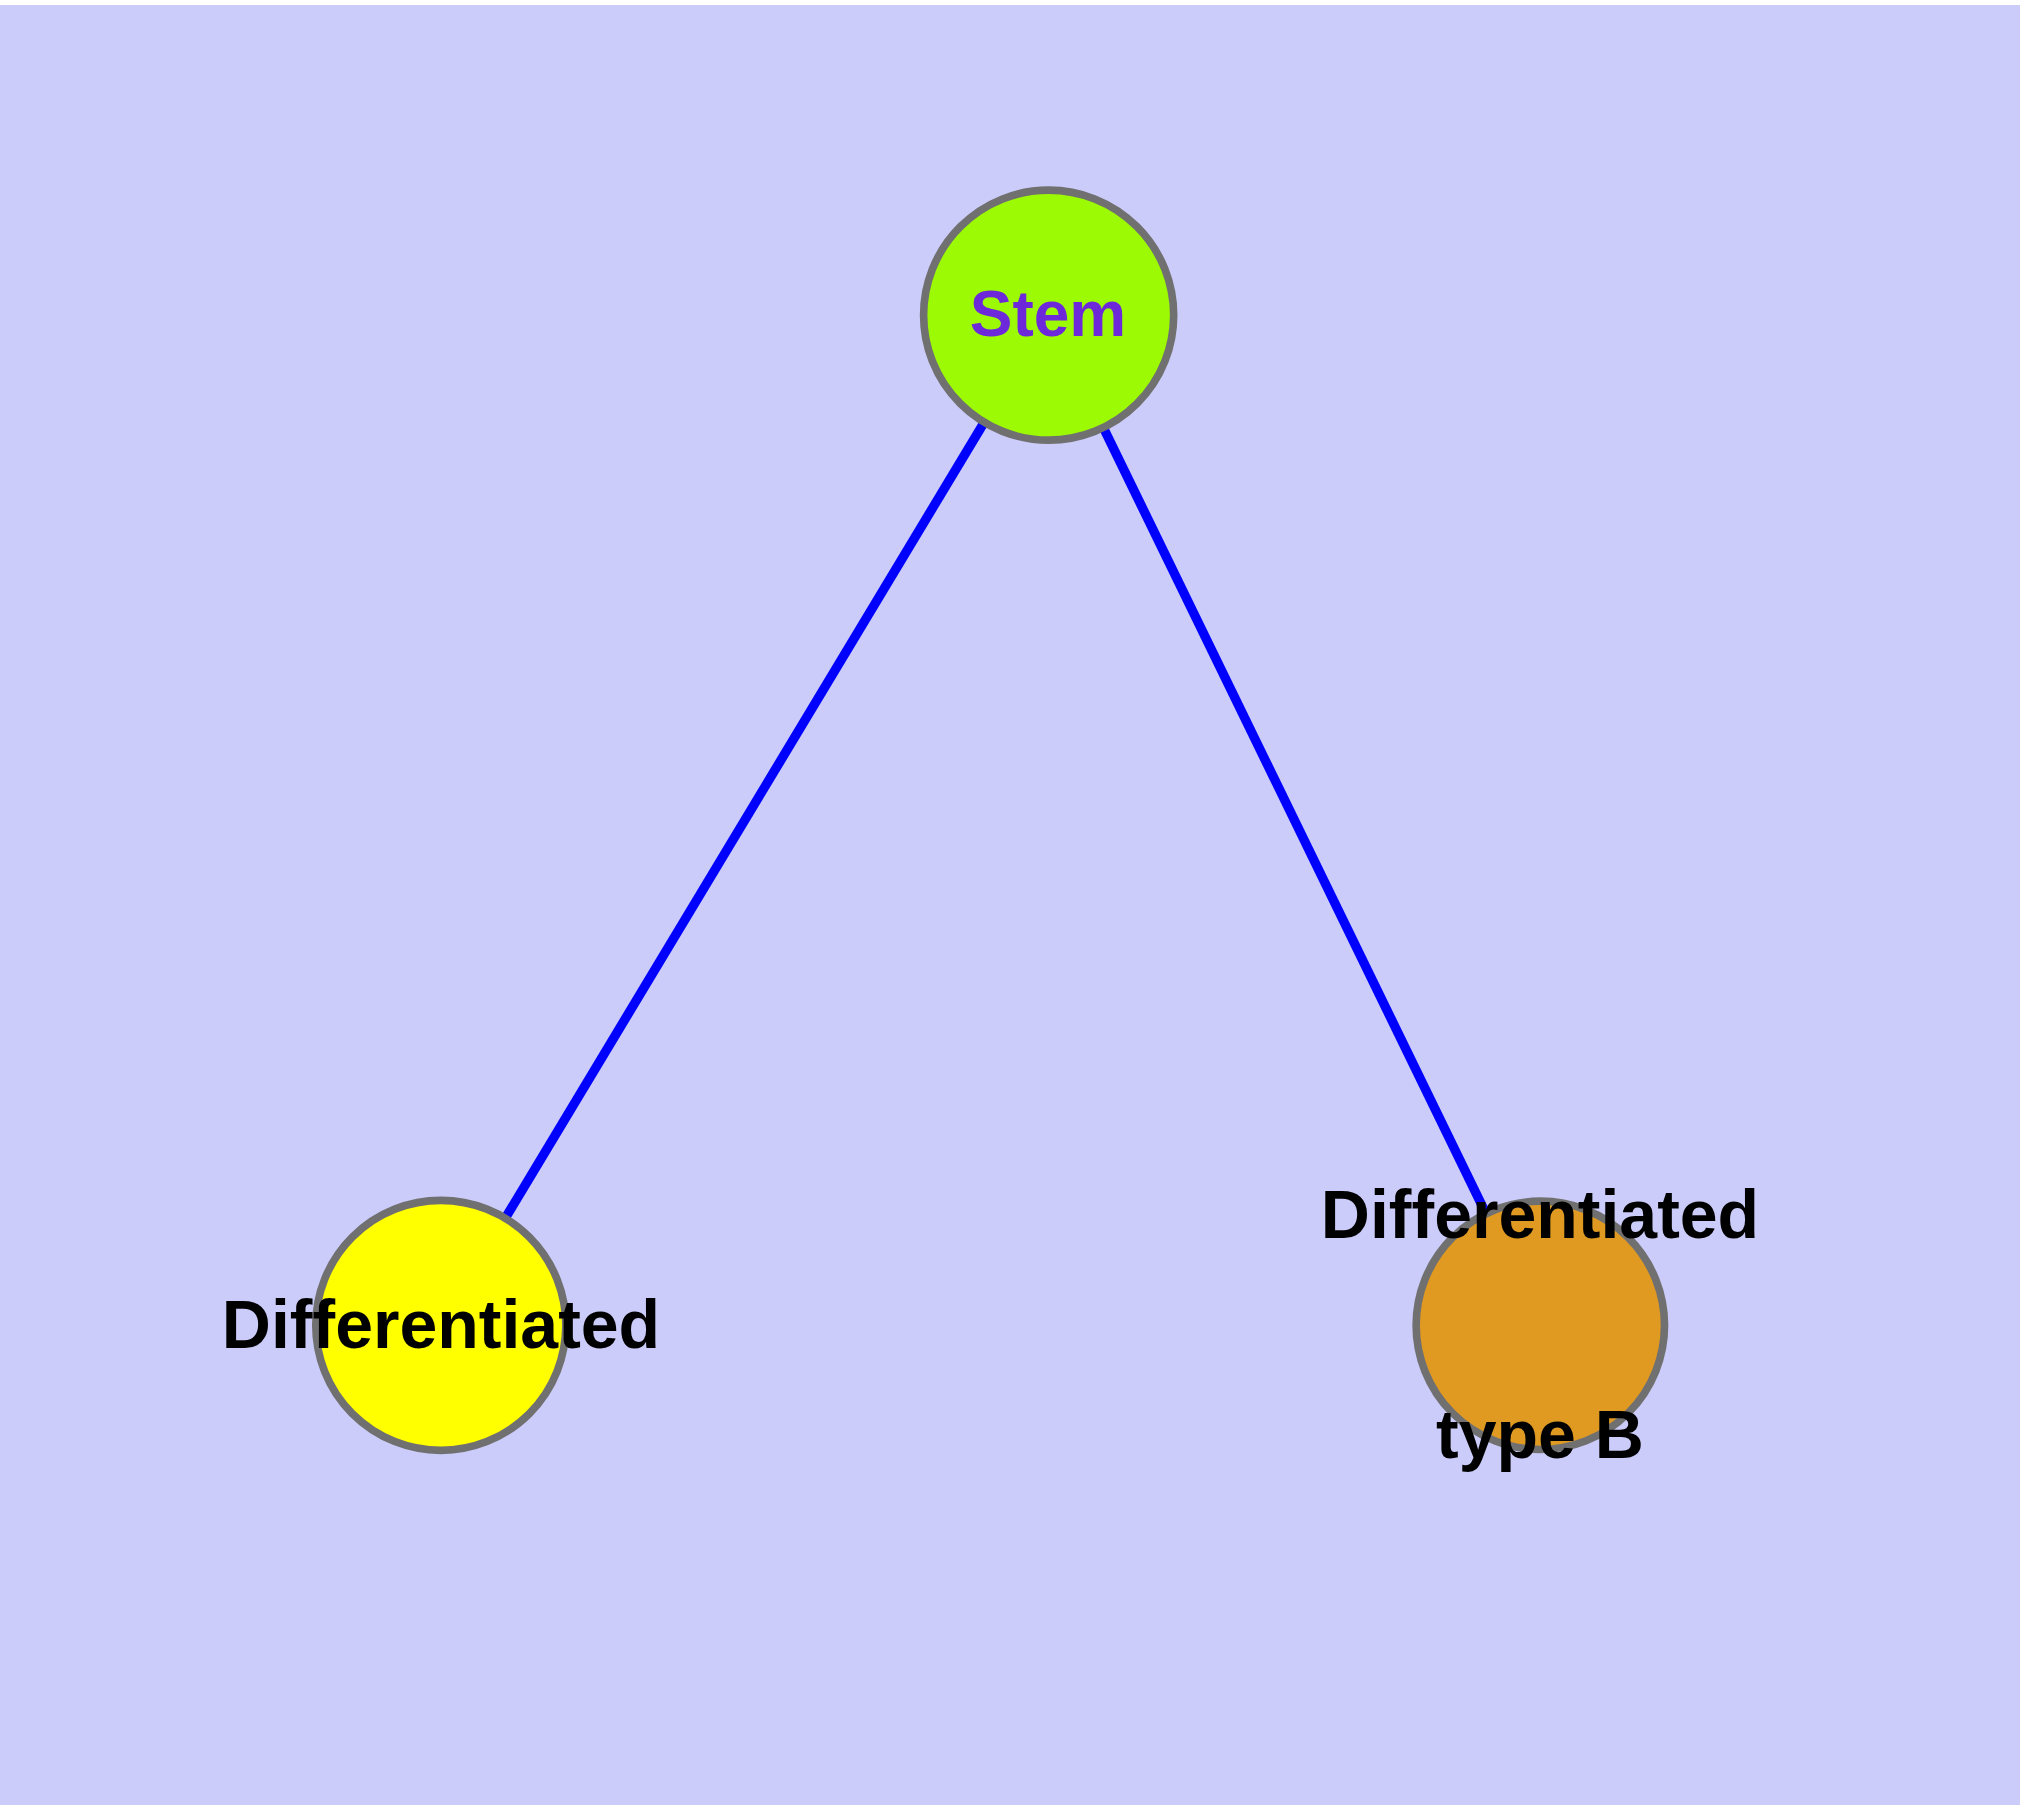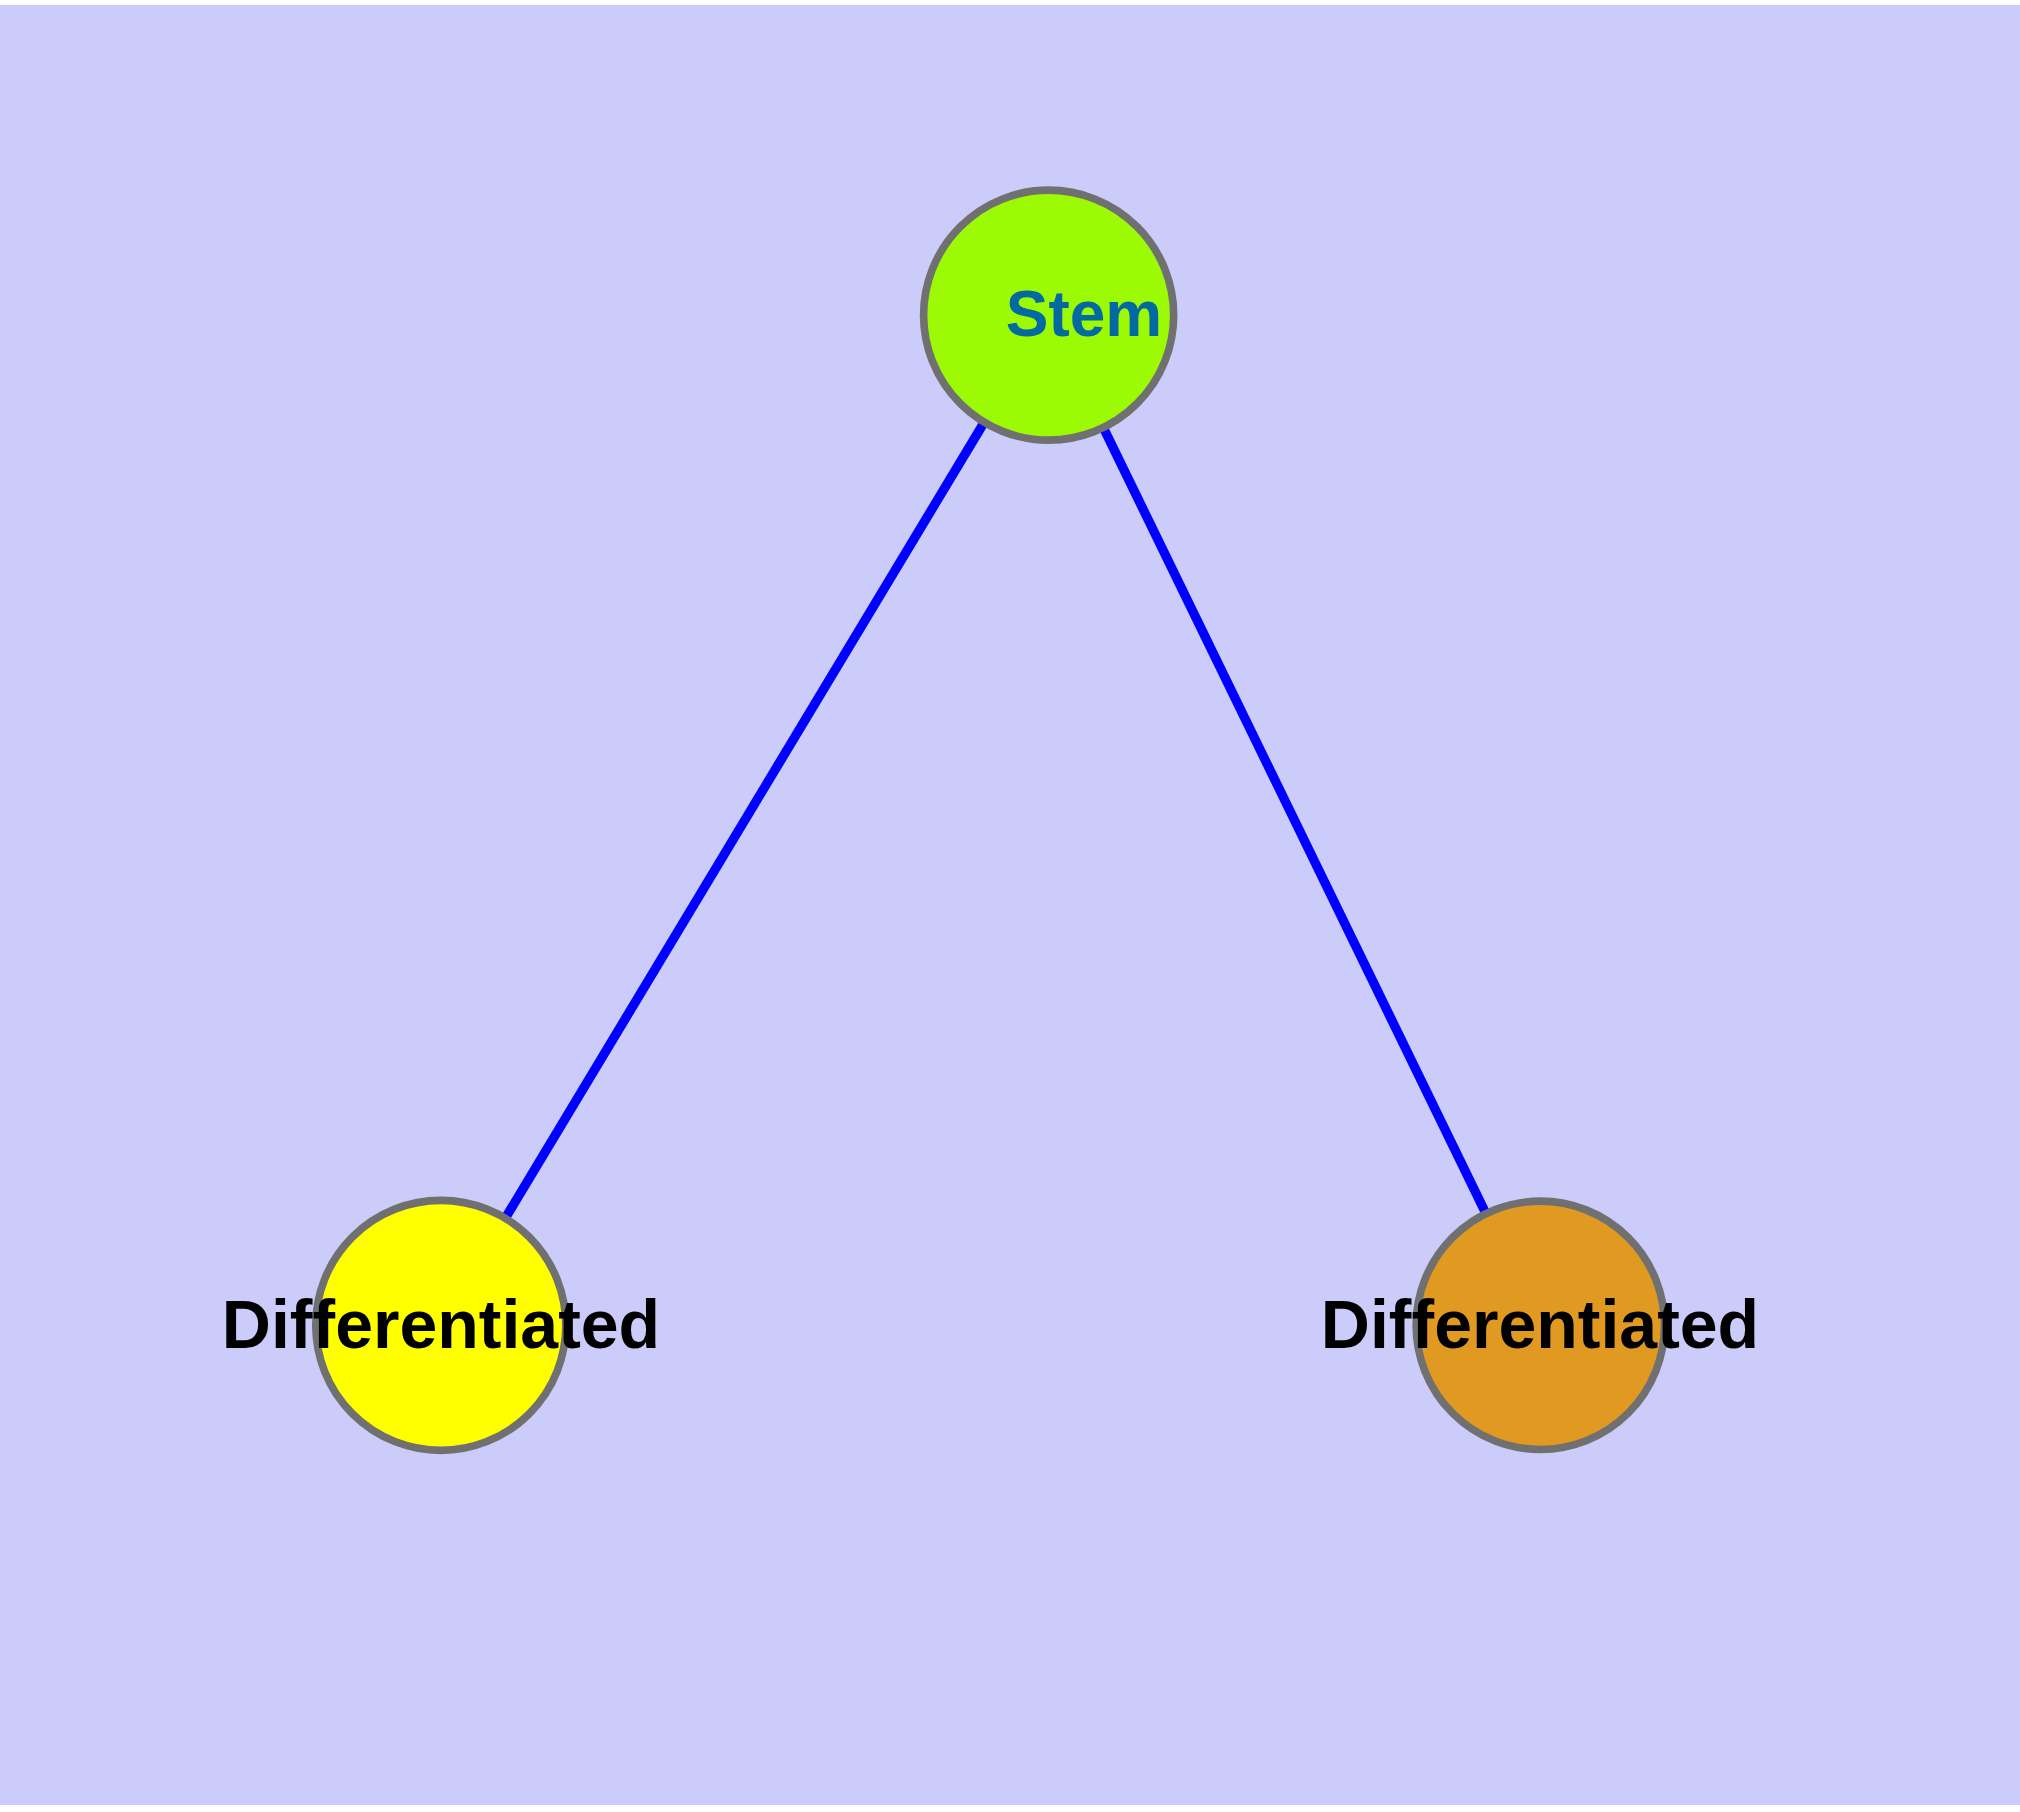--- a/index.html
+++ b/index.html
@@ -56,25 +56,26 @@
         <line x1="1237" y1="366" x2="1817" y2="1558" stroke="#0000ff" stroke-width="11" stroke-linecap="butt"></line>
       </g>
 
       <g>
         <circle cx="1237" cy="366" r="147.5" fill="#9cfb04" stroke="#707070" stroke-width="9"></circle>
         <circle cx="520" cy="1558" r="147.5" fill="#ffff00" stroke="#707070" stroke-width="9"></circle>
         <circle cx="1817" cy="1558" r="146.5" fill="#e09a22" stroke="#707070" stroke-width="9"></circle>
       </g>
     </svg>
 
-    <div class="node-label label-stem" style="left: 1084px; top: 310px; font-size: 64px; color: #0369a1; text-align: right;">Stem</div>
+    <div class="node-label label-stem" style="left: 1048px; top: 310px; font-size: 64px; color: #6d28d9; text-align: right;">Stem</div>
 
     <div class="node-label label-leaf" style="left: 441px; top: 1320px; font-size: 68px; color: rgb(0, 0, 0);">
       <div>Differentiated</div>
     </div>
 
     <div class="node-label label-leaf" style="left: 1540px; top: 1320px; font-size: 68px; color: rgb(0, 0, 0);">
       <div>Differentiated</div>
+      <div>type B</div>
     </div>
 
   </div>
 </div>
 
 
 </body></html>

